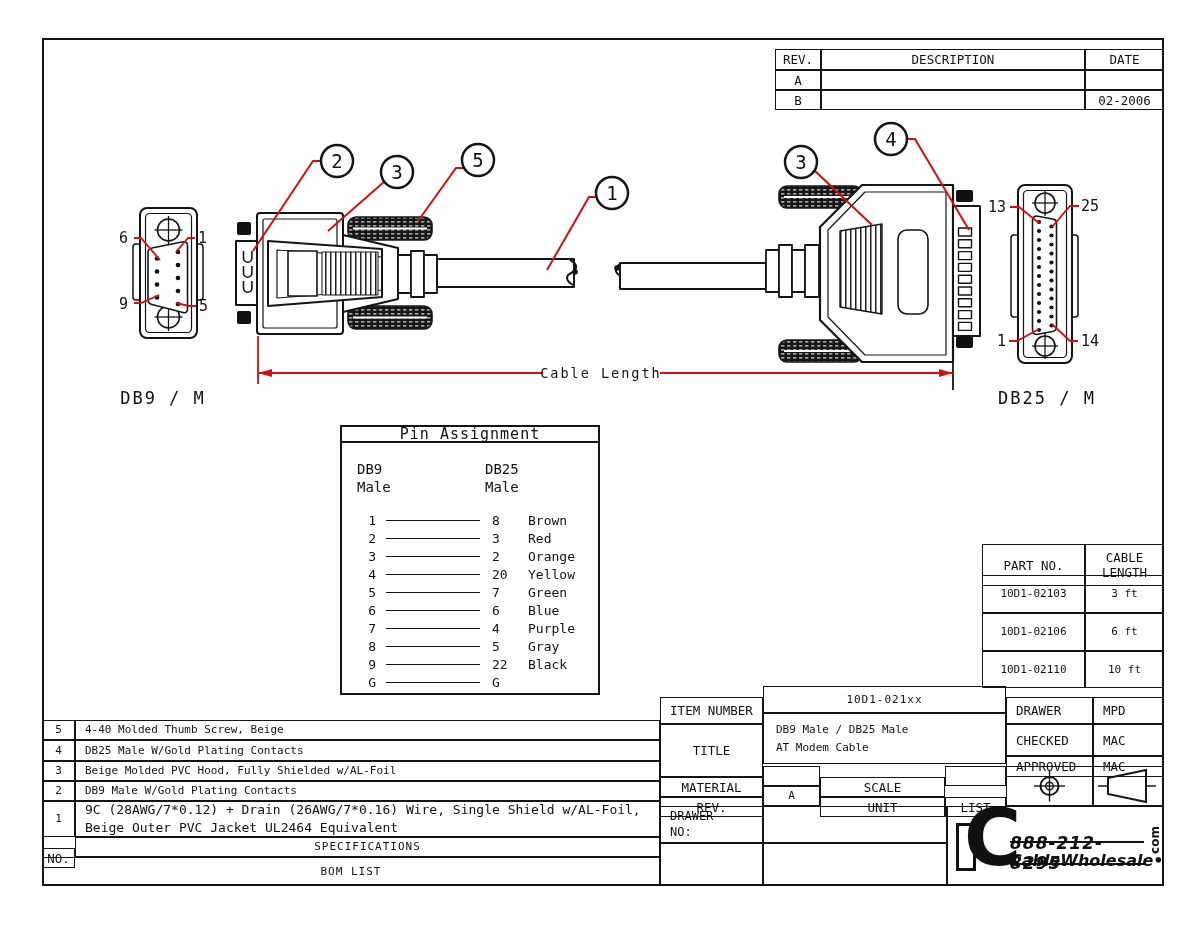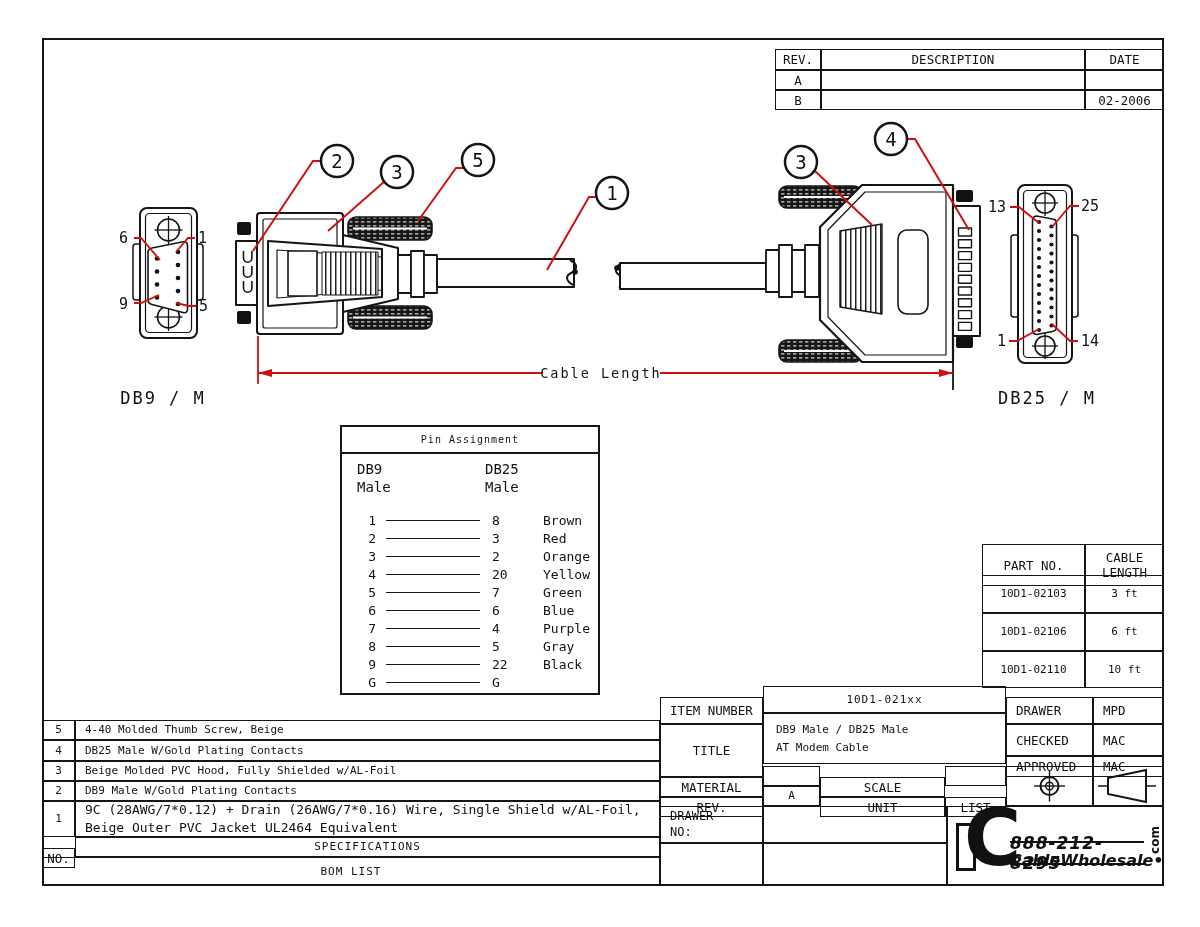--- a/index.html
+++ b/index.html
@@ -9,29 +9,29 @@
          border:2.5px solid #151515;box-sizing:border-box;}
   svg{position:absolute;left:0;top:0;}
   svg text{font-family:"DejaVu Sans Mono","Liberation Mono",monospace;fill:#111;}
   .c{position:absolute;box-sizing:border-box;border:1.5px solid #151515;
      display:flex;align-items:center;justify-content:center;
      font-size:11px;line-height:1.2;background:transparent;white-space:nowrap;}
   .lpad{justify-content:flex-start;padding-left:9px;}
   .tiny{font-size:12.5px;margin-top:11px;}
   .pinbox{position:absolute;left:340px;top:425px;width:260px;height:270px;
           border:2px solid #151515;box-sizing:border-box;}
-  .pin-title{position:absolute;left:0;top:0;width:100%;height:27px;border-bottom:2px solid #151515;
+  .pin-title{position:absolute;left:0;top:0;width:100%;height:16px;border-bottom:2px solid #151515;
              box-sizing:border-box;display:flex;align-items:center;justify-content:center;
-             font-size:10px;letter-spacing:1px;}
+             font-size:15px;letter-spacing:1px;}
   .pin-colhdr{position:absolute;font-size:14px;line-height:1.25;}
   .pin-row{position:absolute;left:0;width:100%;height:18px;display:flex;align-items:center;font-size:13px;}
   .pin-row .n1{width:34px;text-align:right;}
   .pin-row .wire{margin-left:10px;width:94px;border-top:1.5px solid #151515;height:0;}
   .pin-row .n2{margin-left:12px;width:28px;}
-  .pin-row .clr{margin-left:23px;}
+  .pin-row .clr{margin-left:8px;}
   .rohs{position:absolute;left:707px;top:503px;width:180px;height:83px;box-sizing:border-box;
         border:3.5px solid #2e9e44;display:flex;flex-direction:column;align-items:center;
         justify-content:center;color:#2e9e44;font-weight:bold;}
   .rohs .l1{font-size:26px;letter-spacing:2px;}
   .rohs .l2{font-size:24px;letter-spacing:0.5px;}
   .logo{position:absolute;left:947px;top:806px;width:217px;height:80px;box-sizing:border-box;
         border:1.5px solid #151515;}
   .logo-rect{position:absolute;left:8px;top:16px;width:20px;height:48px;border:3px solid #111;box-sizing:border-box;}
   .logo-c{position:absolute;left:16px;top:-8px;font-family:"DejaVu Sans",sans-serif;
           font-weight:bold;font-size:78px;line-height:1;color:#111;}

